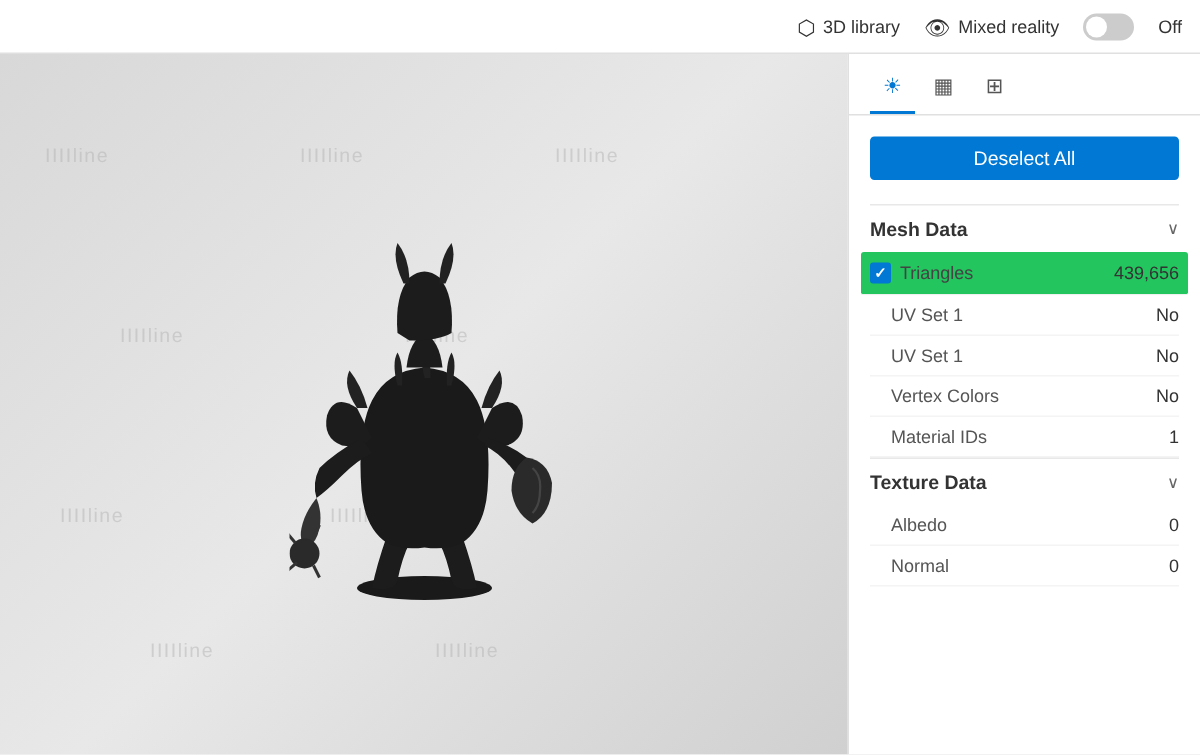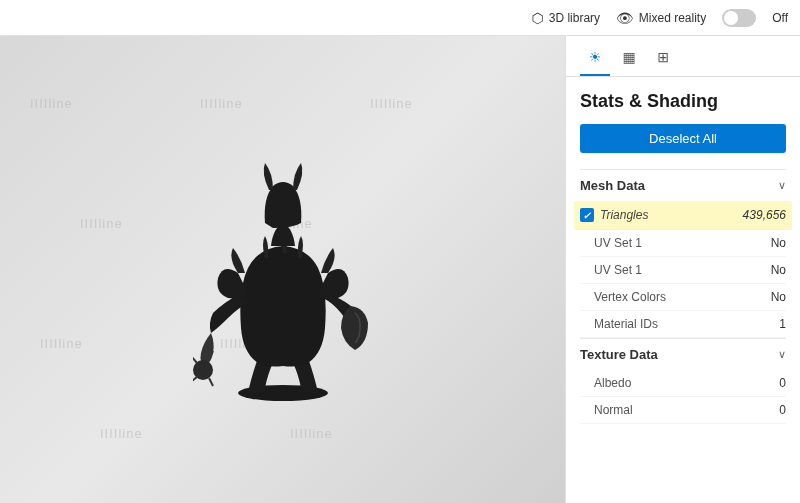--- a/index.html
+++ b/index.html
@@ -193,25 +193,24 @@
     .data-row {
       display: flex;
       align-items: center;
       justify-content: space-between;
       padding: 7px 0 7px 4px;
       border-bottom: 1px solid #f0f0f0;
       font-size: 12px;
       color: #333;
     }
     .data-row.highlighted {
-      background: #fef9c3;
+      background: #22c55e;
       padding: 7px 6px;
       border-radius: 2px;
       margin: 0 -6px;
-      font-style: italic;
     }
     .data-row-label {
       display: flex;
       align-items: center;
       gap: 6px;
       color: #444;
     }
     .data-row-value {
       color: #333;
       font-size: 12px;
@@ -326,21 +325,20 @@
 
   <div class="right-panel">
 
     <div class="panel-tabs">
       <div class="panel-tab active">☀</div>
       <div class="panel-tab">▦</div>
       <div class="panel-tab">⊞</div>
     </div>
 
     <div class="panel-content">
-      <div class="panel-title">Stats &amp; Shading</div>
 
       <button class="deselect-btn">Deselect All</button>
 
       
       <div class="section-header">
         <span class="section-title">Mesh Data</span>
         <span class="section-chevron">∨</span>
       </div>
 
       

